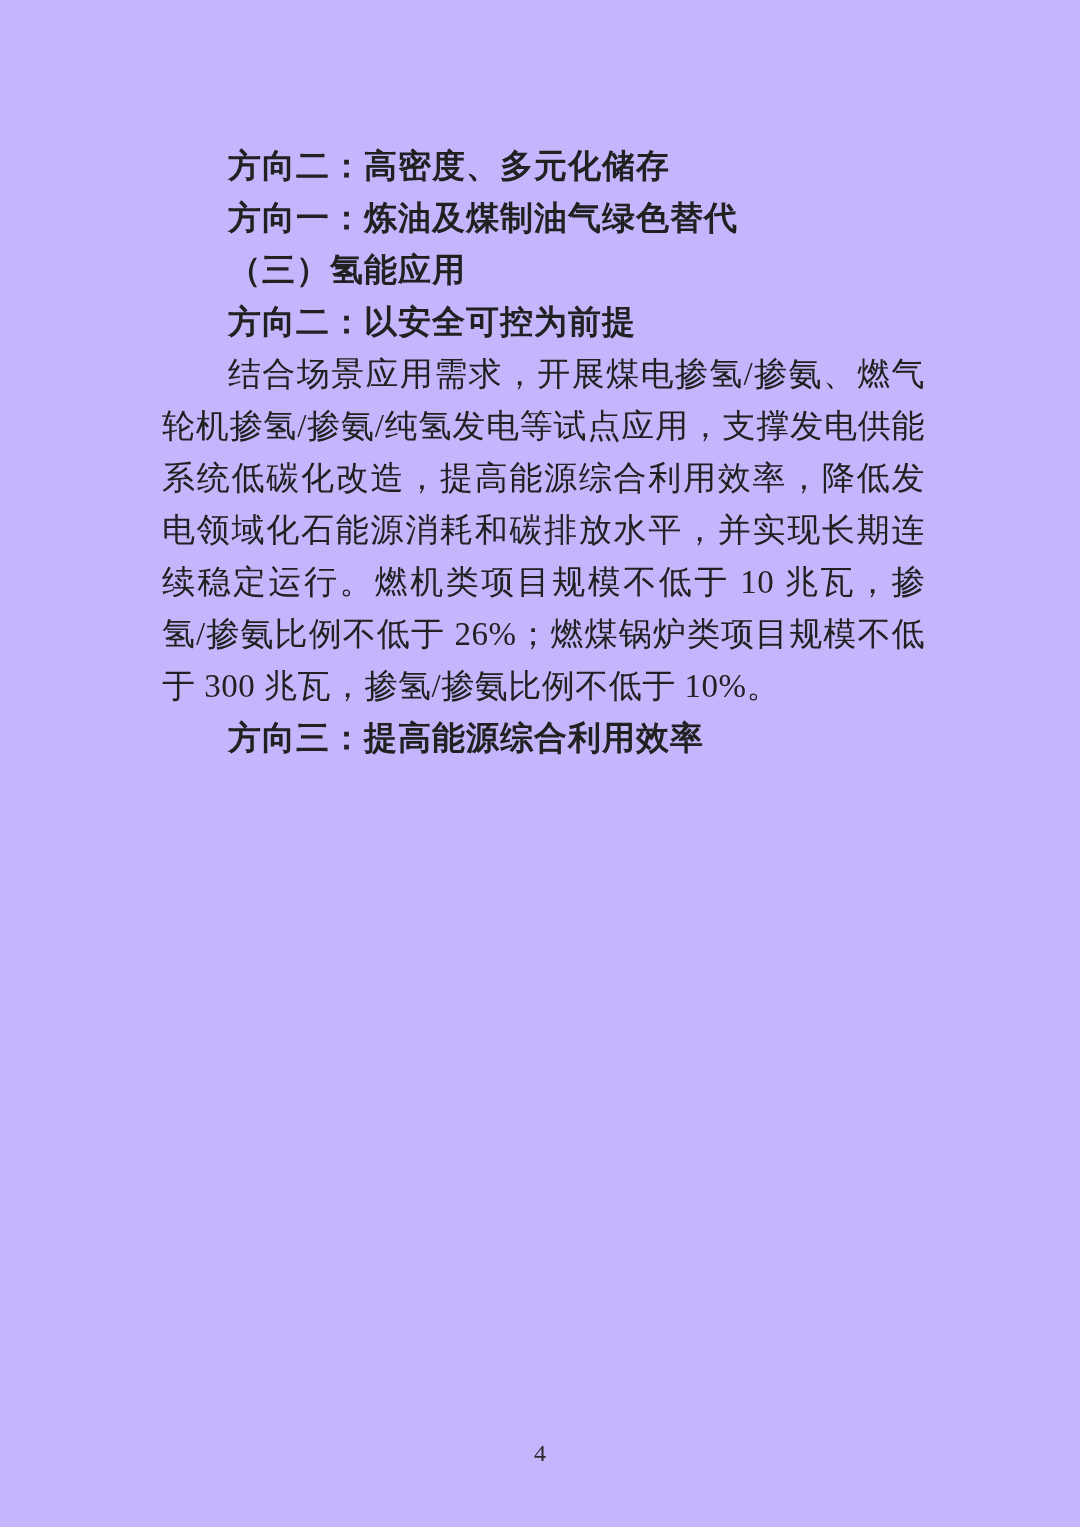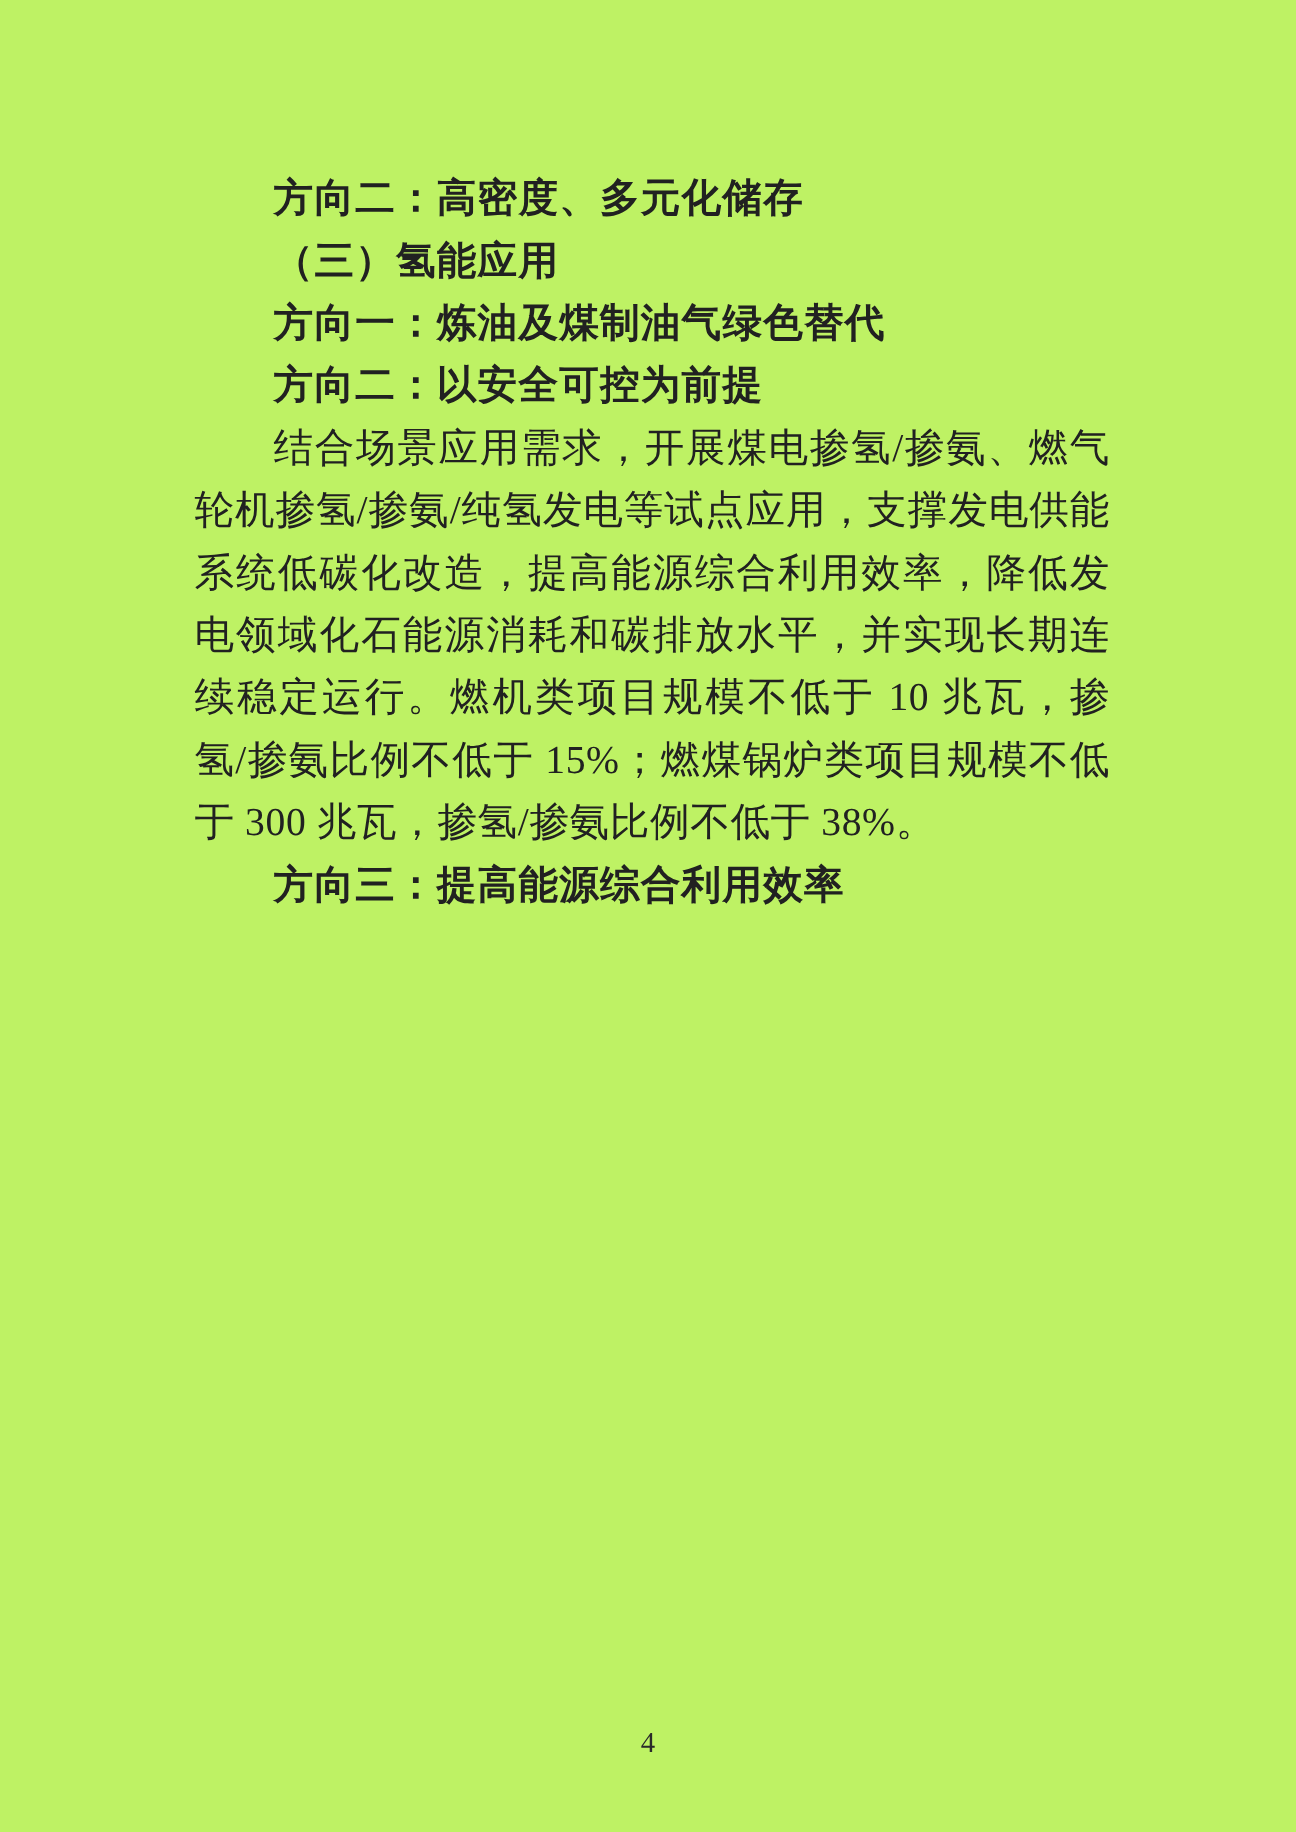--- a/index.html
+++ b/index.html
@@ -14,21 +14,21 @@
     font-family: "Liberation Serif", "DejaVu Serif", serif;
     color: #212121;
     overflow: hidden;
   }
   .page {
     position: absolute;
     left: 0;
     top: 0;
     width: 1080px;
     height: 1527px;
-    background: #bef264;
+    background: #c4b5fd;
   }
   .doc {
     position: absolute;
     left: 162px;
     top: 140px;
     width: 763px;
     font-size: 33px;
     line-height: 52px;
     letter-spacing: 0.5px;
   }
@@ -58,20 +58,20 @@
     color: #2a2a2a;
     letter-spacing: 0;
   }
 </style>
 </head>
 <body>
 
 <div class="page">
   <div class="doc">
     <div class="blk head">方向二：高密度、多元化储存</div>
+    <div class="blk head">方向一：炼油及煤制油气绿色替代</div>
     <div class="blk head">（三）氢能应用</div>
-    <div class="blk head">方向一：炼油及煤制油气绿色替代</div>
     <div class="blk head">方向二：以安全可控为前提</div>
-    <div class="blk para">结合场景应用需求，开展煤电掺氢/掺氨、燃气轮机掺氢/掺氨/纯氢发电等试点应用，支撑发电供能系统低碳化改造，提高能源综合利用效率，降低发电领域化石能源消耗和碳排放水平，并实现长期连续稳定运行。燃机类项目规模不低于 10 兆瓦，掺氢/掺氨比例不低于 15%；燃煤锅炉类项目规模不低于 300 兆瓦，掺氢/掺氨比例不低于 38%。</div>
+    <div class="blk para">结合场景应用需求，开展煤电掺氢/掺氨、燃气轮机掺氢/掺氨/纯氢发电等试点应用，支撑发电供能系统低碳化改造，提高能源综合利用效率，降低发电领域化石能源消耗和碳排放水平，并实现长期连续稳定运行。燃机类项目规模不低于 10 兆瓦，掺氢/掺氨比例不低于 26%；燃煤锅炉类项目规模不低于 300 兆瓦，掺氢/掺氨比例不低于 10%。</div>
     <div class="blk head">方向三：提高能源综合利用效率</div>
   </div>
   <div class="pagenum">4</div>
 </div>
 
 </body></html>

